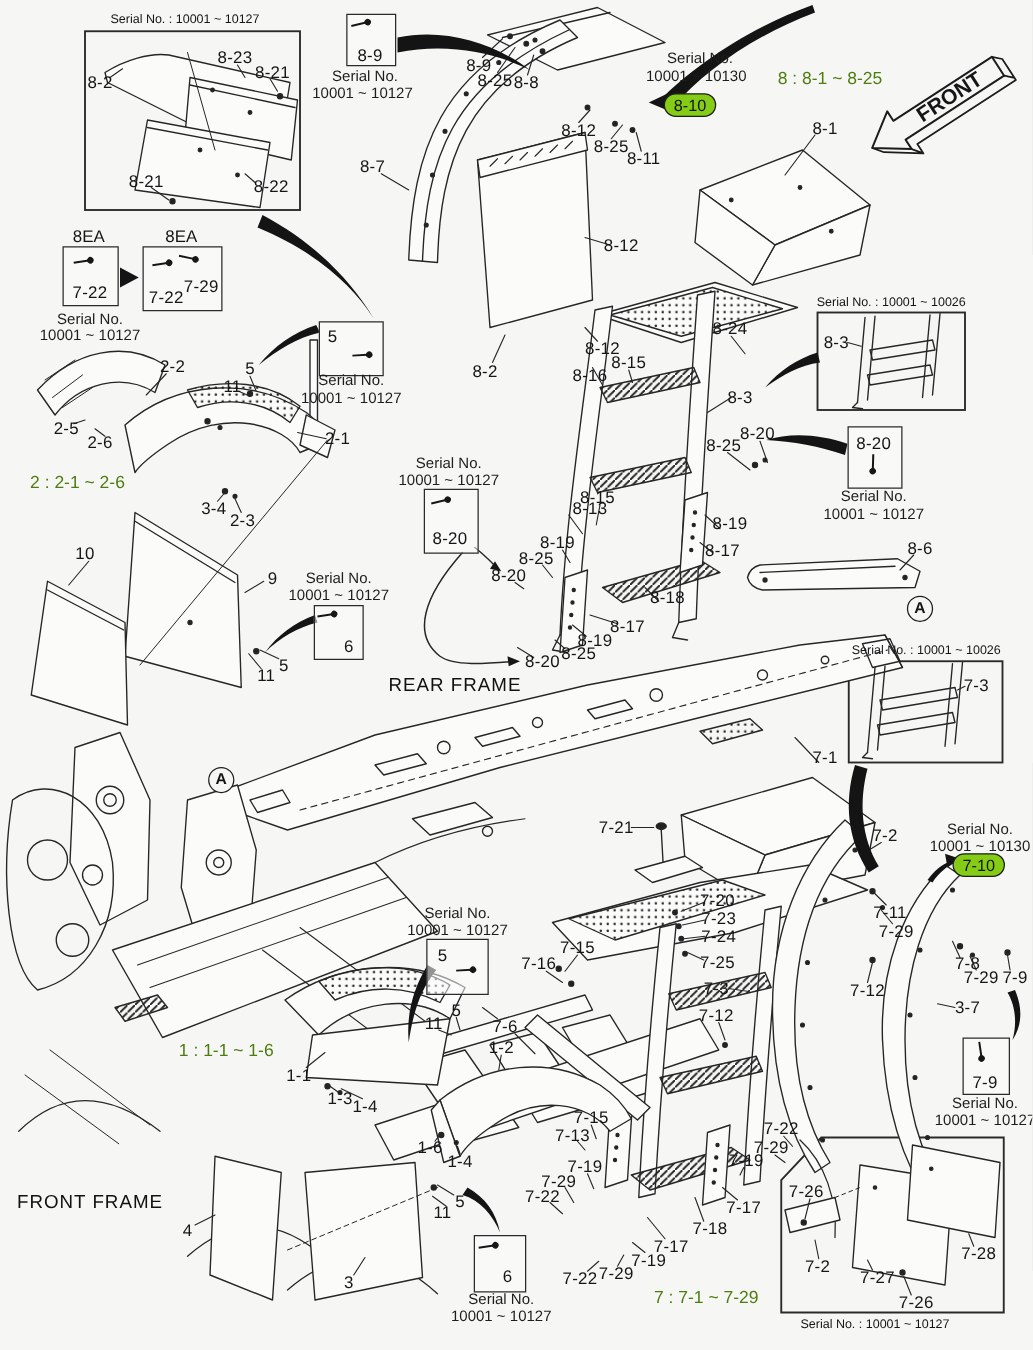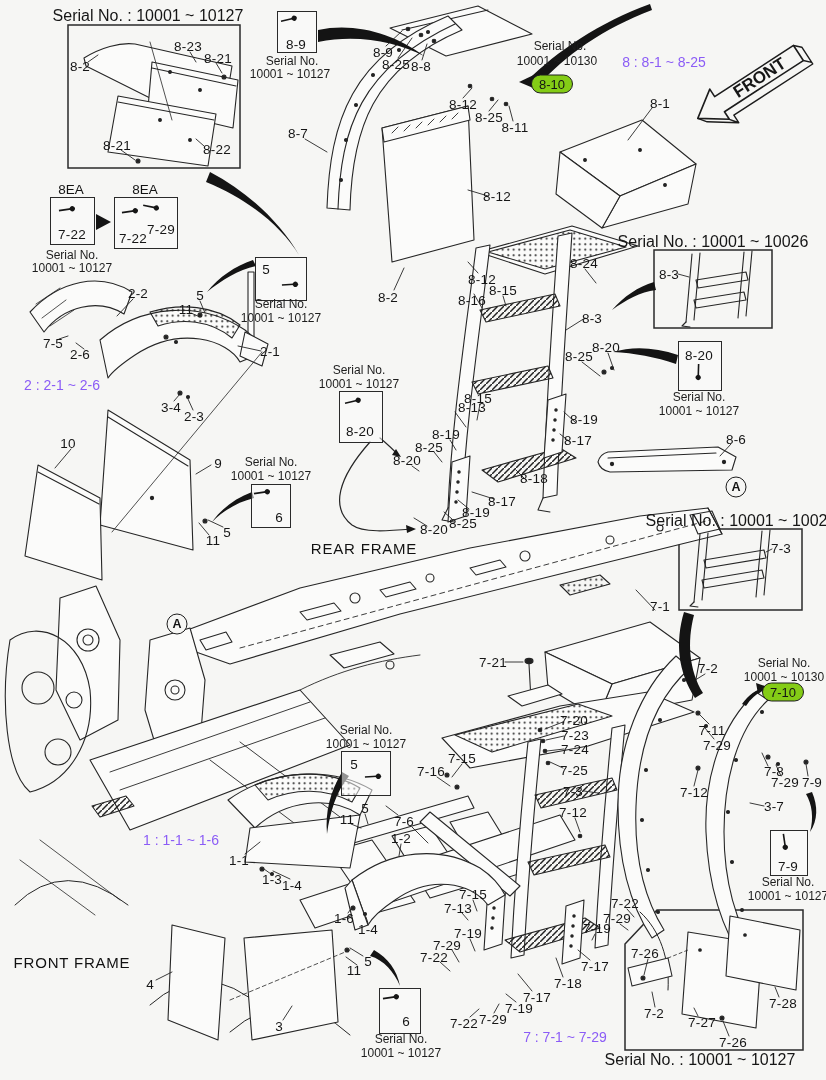--- a/index.html
+++ b/index.html
@@ -3,22 +3,22 @@
 <meta charset="utf-8">
 <style>
   html,body{margin:0;padding:0;background:#e8e8e8;}
   .stage{position:relative;width:826px;height:1080px;background:#f6f6f4;overflow:hidden;
          font-family:"Liberation Sans",sans-serif;color:#1b1b1b;}
   svg.art{position:absolute;left:0;top:0;}
   #labels-layer{position:absolute;left:0;top:0;width:826px;height:1080px;}
   .plabel{position:absolute;transform:translate(-50%,-50%);font-size:13.5px;letter-spacing:.2px;
           white-space:nowrap;color:#161616;}
   .cap{position:absolute;transform:translate(-50%,-50%);font-size:12px;white-space:nowrap;color:#1d1d1d;}
-  .boxcap{position:absolute;transform:translate(-50%,-50%);font-size:16px;white-space:nowrap;color:#161616;}
-  .grange{position:absolute;transform:translate(-50%,-50%);font-size:14px;white-space:nowrap;color:#8b5cf6;}
+  .boxcap{position:absolute;transform:translate(-50%,-50%);font-size:10px;white-space:nowrap;color:#161616;}
+  .grange{position:absolute;transform:translate(-50%,-50%);font-size:14px;white-space:nowrap;color:#4d7c0f;}
   .ftitle{position:absolute;transform:translate(-50%,-50%);font-size:15px;letter-spacing:.8px;
           white-space:nowrap;color:#111;}
   .bbox{position:absolute;border:1.5px solid #2a2a2a;background:rgba(252,252,251,.55);}
   .btitle{position:absolute;transform:translate(-50%,-50%);font-size:13.5px;white-space:nowrap;color:#141414;}
   .oval{position:absolute;transform:translate(-50%,-50%);border:1.4px solid #1d1d1d;border-radius:14px;
         padding:0 7px;font-size:13px;line-height:17px;white-space:nowrap;background:#84cc16;color:#141414;}
   .refc{position:absolute;transform:translate(-50%,-50%);width:19px;height:19px;border:1.6px solid #1d1d1d;
         border-radius:50%;font-size:12.5px;font-weight:bold;line-height:19px;text-align:center;
         background:#f6f6f4;color:#141414;}
   .bolt{position:absolute;transform:translate(-50%,-50%);}
@@ -371,21 +371,21 @@
       <span class="plabel" style="left: 476px; top: 512px;">8-19</span>
       <span class="plabel" style="left: 463px; top: 523px;">8-25</span>
       <span class="plabel" style="left: 434px; top: 529px;">8-20</span>
       <span class="plabel" style="left: 736px; top: 439px;">8-6</span>
       <span class="plabel" style="left: 660px; top: 606px;">7-1</span>
       <span class="plabel" style="left: 669px; top: 274px;">8-3</span>
       <span class="plabel" style="left: 781px; top: 548px;">7-3</span>
       <span class="plabel" style="left: 138px; top: 293px;">2-2</span>
       <span class="plabel" style="left: 200px; top: 295px;">5</span>
       <span class="plabel" style="left: 186px; top: 309px;">11</span>
-      <span class="plabel" style="left: 53px; top: 343px;">7-5</span>
+      <span class="plabel" style="left: 53px; top: 343px;">2-5</span>
       <span class="plabel" style="left: 80px; top: 354px;">2-6</span>
       <span class="plabel" style="left: 270px; top: 351px;">2-1</span>
       <span class="plabel" style="left: 171px; top: 407px;">3-4</span>
       <span class="plabel" style="left: 194px; top: 416px;">2-3</span>
       <span class="plabel" style="left: 68px; top: 443px;">10</span>
       <span class="plabel" style="left: 218px; top: 463px;">9</span>
       <span class="plabel" style="left: 213px; top: 540px;">11</span>
       <span class="plabel" style="left: 227px; top: 532px;">5</span>
       <span class="plabel" style="left: 708px; top: 668px;">7-2</span>
       <span class="plabel" style="left: 712px; top: 730px;">7-11</span>

